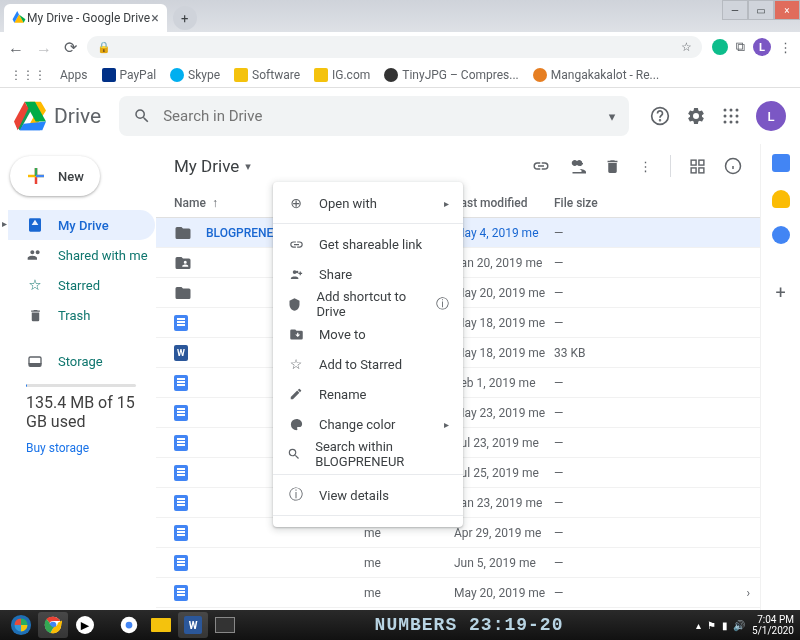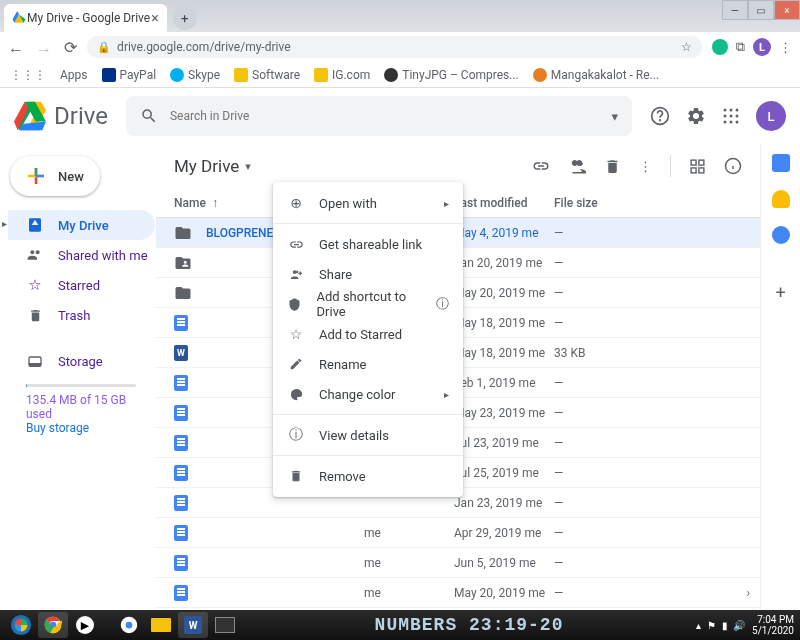--- a/index.html
+++ b/index.html
@@ -24,40 +24,40 @@
 .addr-bar .lock { font-size:11px; color:#5f6368; }
 .ext-row { display:flex; gap:8px; align-items:center; color:#5f6368; }
 .ext-dot { width:18px; height:18px; border-radius:50%; background:#7b57c4; color:#fff; display:flex; align-items:center; justify-content:center; font-size:11px; font-weight:bold; }
 
 .bookmarks { background:#fff; height:26px; display:flex; align-items:center; gap:14px; padding:0 10px; font-size:12px; color:#5f6368; border-bottom:1px solid #e0e0e0; }
 .bookmarks .bm { display:flex; align-items:center; gap:4px; white-space:nowrap; }
 .bm-icon { width:14px; height:14px; display:inline-block; border-radius:2px; }
 
 
 .drive-header { height:56px; display:flex; align-items:center; padding:0 14px; gap:18px; }
-.drive-logo { display:flex; align-items:center; gap:8px; font-size:24px; color:#5f6368; }
+.drive-logo { display:flex; align-items:center; gap:8px; font-size:21px; color:#5f6368; }
 .drive-logo svg { width:32px; height:32px; }
 .search-box { flex:1; max-width:510px; height:40px; background:#f1f3f4; border-radius:8px; display:flex; align-items:center; padding:0 14px; gap:12px; color:#5f6368; }
-.search-box input { flex:1; border:none; background:transparent; font-size:12px; outline:none; color:#5f6368; }
+.search-box input { flex:1; border:none; background:transparent; font-size:15px; outline:none; color:#5f6368; }
 .hdr-icons { display:flex; gap:16px; align-items:center; color:#5f6368; margin-left:auto; }
 .avatar { width:30px; height:30px; border-radius:50%; background:#7b57c4; color:#fff; display:flex; align-items:center; justify-content:center; font-weight:500; }
 
 
 .main { display:flex; height:calc(100% - 144px - 30px); }
 .sidebar { width:155px; padding:8px 0 8px 8px; }
 .new-btn { height:40px; border-radius:22px; box-shadow:0 1px 2px rgba(0,0,0,.2),0 1px 3px 1px rgba(0,0,0,.1); display:flex; align-items:center; gap:10px; padding:0 20px 0 14px; font-size:13px; font-weight:500; margin:4px 0 14px 2px; width:90px; background:#fff; }
 .new-btn .plus { font-size:20px; font-weight:400; }
-.side-item { height:30px; display:flex; align-items:center; gap:14px; padding:0 0 0 18px; border-radius:0 15px 15px 0; font-size:13px; color:#4c1d95; }
+.side-item { height:30px; display:flex; align-items:center; gap:14px; padding:0 0 0 18px; border-radius:0 15px 15px 0; font-size:13px; color:#0f766e; }
 .side-item.active { background:#e8f0fe; color:#1967d2; font-weight:500; }
 .side-item .icon { width:18px; display:flex; justify-content:center; font-size:15px; }
 .storage-sec { margin-top:16px; padding-left:18px; }
 .storage-bar { width:110px; height:3px; background:#e0e0e0; border-radius:2px; margin:8px 0 6px; overflow:hidden; }
 .storage-bar .fill { height:100%; background:#1a73e8; width:1%; }
-.storage-text { font-size:12px; color:#8b5cf6; }
-.buy-link { font-size:12px; color:#1a73e8; display:block; }
+.storage-text { font-size:16px; color:#404040; }
+.buy-link { font-size:12px; color:#1a73e8; margin-top:10px; display:block; }
 
 .content { flex:1; display:flex; flex-direction:column; border-left:1px solid transparent; }
 .mydrive-bar { height:44px; display:flex; align-items:center; padding:0 18px; }
 .mydrive-title { font-size:17px; color:#3c4043; display:flex; align-items:center; gap:6px; }
 .bar-actions { margin-left:auto; display:flex; gap:18px; color:#5f6368; align-items:center; }
 .bar-actions .divider { width:1px; height:22px; background:#dadce0; }
 
 .table-head { height:30px; display:flex; align-items:center; padding:0 18px; font-size:12px; font-weight:500; color:#5f6368; border-bottom:1px solid #e0e0e0; }
 .col-name { flex:0 0 190px; display:flex; align-items:center; gap:6px; }
 .col-owner { flex:0 0 90px; }
@@ -127,21 +127,20 @@
     <div class="win-btn close-btn">×</div>
   </div>
   <div class="addr-row">
     <div class="nav-icons">
       <span>←</span>
       <span style="opacity:.4">→</span>
       <span>⟳</span>
     </div>
     <div class="addr-bar">
       <span class="lock">🔒</span>
-      <span>drive.google.com/drive/my-drive</span>
       <span style="margin-left:auto">☆</span>
     </div>
     <div class="ext-row">
       <span style="width:16px;height:16px;border-radius:50%;background:#0dbd8b;display:inline-block"></span>
       <span>⧉</span>
       <span class="ext-dot">L</span>
       <span>⋮</span>
     </div>
   </div>
   <div class="bookmarks">
@@ -507,54 +506,62 @@
   <div class="ctx-item">
       <span class="cicon">
         <svg width="15" height="15" viewBox="0 0 24 24" fill="#5f6368">
           <path d="M12 2L4 6v6c0 5 3.4 9.6 8 10 4.6-.4 8-5 8-10V6l-8-4z"></path>
         </svg>
       </span>
       <span>Add shortcut to Drive</span>
       <span class="info">ⓘ</span>
     </div>
   <div class="ctx-item">
+      <span class="cicon">
+        <svg width="15" height="15" viewBox="0 0 24 24" fill="#5f6368">
+          <path d="M20 6h-8l-2-2H4a2 2 0 00-2 2v12a2 2 0 002 2h16a2 2 0 002-2V8a2 2 0 00-2-2zm-6 10l-4-4h3V9h2v3h3l-4 4z"></path>
+        </svg>
+      </span>
+      <span>Move to</span>
+    </div>
+  <div class="ctx-item">
       <span class="cicon">☆</span>
       <span>Add to Starred</span>
     </div>
   <div class="ctx-item">
       <span class="cicon">
         <svg width="14" height="14" viewBox="0 0 24 24" fill="#5f6368">
           <path d="M3 17.25V21h3.75L17.81 9.94l-3.75-3.75L3 17.25zM20.71 7.04a1 1 0 000-1.41l-2.34-2.34a1 1 0 00-1.41 0l-1.83 1.83 3.75 3.75 1.83-1.83z"></path>
         </svg>
       </span>
       <span>Rename</span>
     </div>
   <div class="ctx-item">
       <span class="cicon">
         <svg width="15" height="15" viewBox="0 0 24 24" fill="#5f6368">
           <path d="M12 3a9 9 0 000 18c.83 0 1.5-.67 1.5-1.5 0-.39-.15-.74-.39-1.01a1.5 1.5 0 011.11-2.49H16a5 5 0 005-5c0-4.42-4.03-8-9-8z"></path>
         </svg>
       </span>
       <span>Change color</span>
       <span class="arrow">▸</span>
     </div>
+  <div class="ctx-item">
+      <span class="cicon">
+        <svg width="14" height="14" viewBox="0 0 24 24" fill="#5f6368">
+          <path d="M15.5 14h-.79l-.28-.27A6.471 6.471 0 0016 9.5 6.5 6.5 0 109.5 16c1.61 0 3.09-.59 4.23-1.57l.27.28v.79l5 4.99L20.49 19l-4.99-5zm-6 0C7.01 14 5 11.99 5 9.5S7.01 5 9.5 5 14 7.01 14 9.5 11.99 14 9.5 14z"></path>
+        </svg>
+      </span>
+      <span>Search within BLOGPRENEUR</span>
+    </div>
   <div class="ctx-sep"></div>
   <div class="ctx-item">
       <span class="cicon">ⓘ</span>
       <span>View details</span>
     </div>
   <div class="ctx-sep"></div>
-  <div class="ctx-item">
-      <span class="cicon">
-        <svg width="14" height="14" viewBox="0 0 24 24" fill="#5f6368">
-          <path d="M6 19a2 2 0 002 2h8a2 2 0 002-2V7H6v12zM19 4h-3.5l-1-1h-5l-1 1H5v2h14V4z"></path>
-        </svg>
-      </span>
-      <span>Remove</span>
-    </div>
 </div>
 
 <div class="taskbar">
   <div class="task-app">
       <svg width="22" height="22" viewBox="0 0 48 48">
         <circle cx="24" cy="24" r="22" fill="#1f6fb5"></circle>
         <path d="M10 24c0-8 6-14 14-14v14H10z" fill="#e74c3c"></path>
         <path d="M24 10c8 0 14 6 14 14H24V10z" fill="#27ae60"></path>
         <path d="M38 24c0 8-6 14-14 14V24h14z" fill="#f1c40f"></path>
         <path d="M24 38c-8 0-14-6-14-14h14v14z" fill="#3498db"></path>

